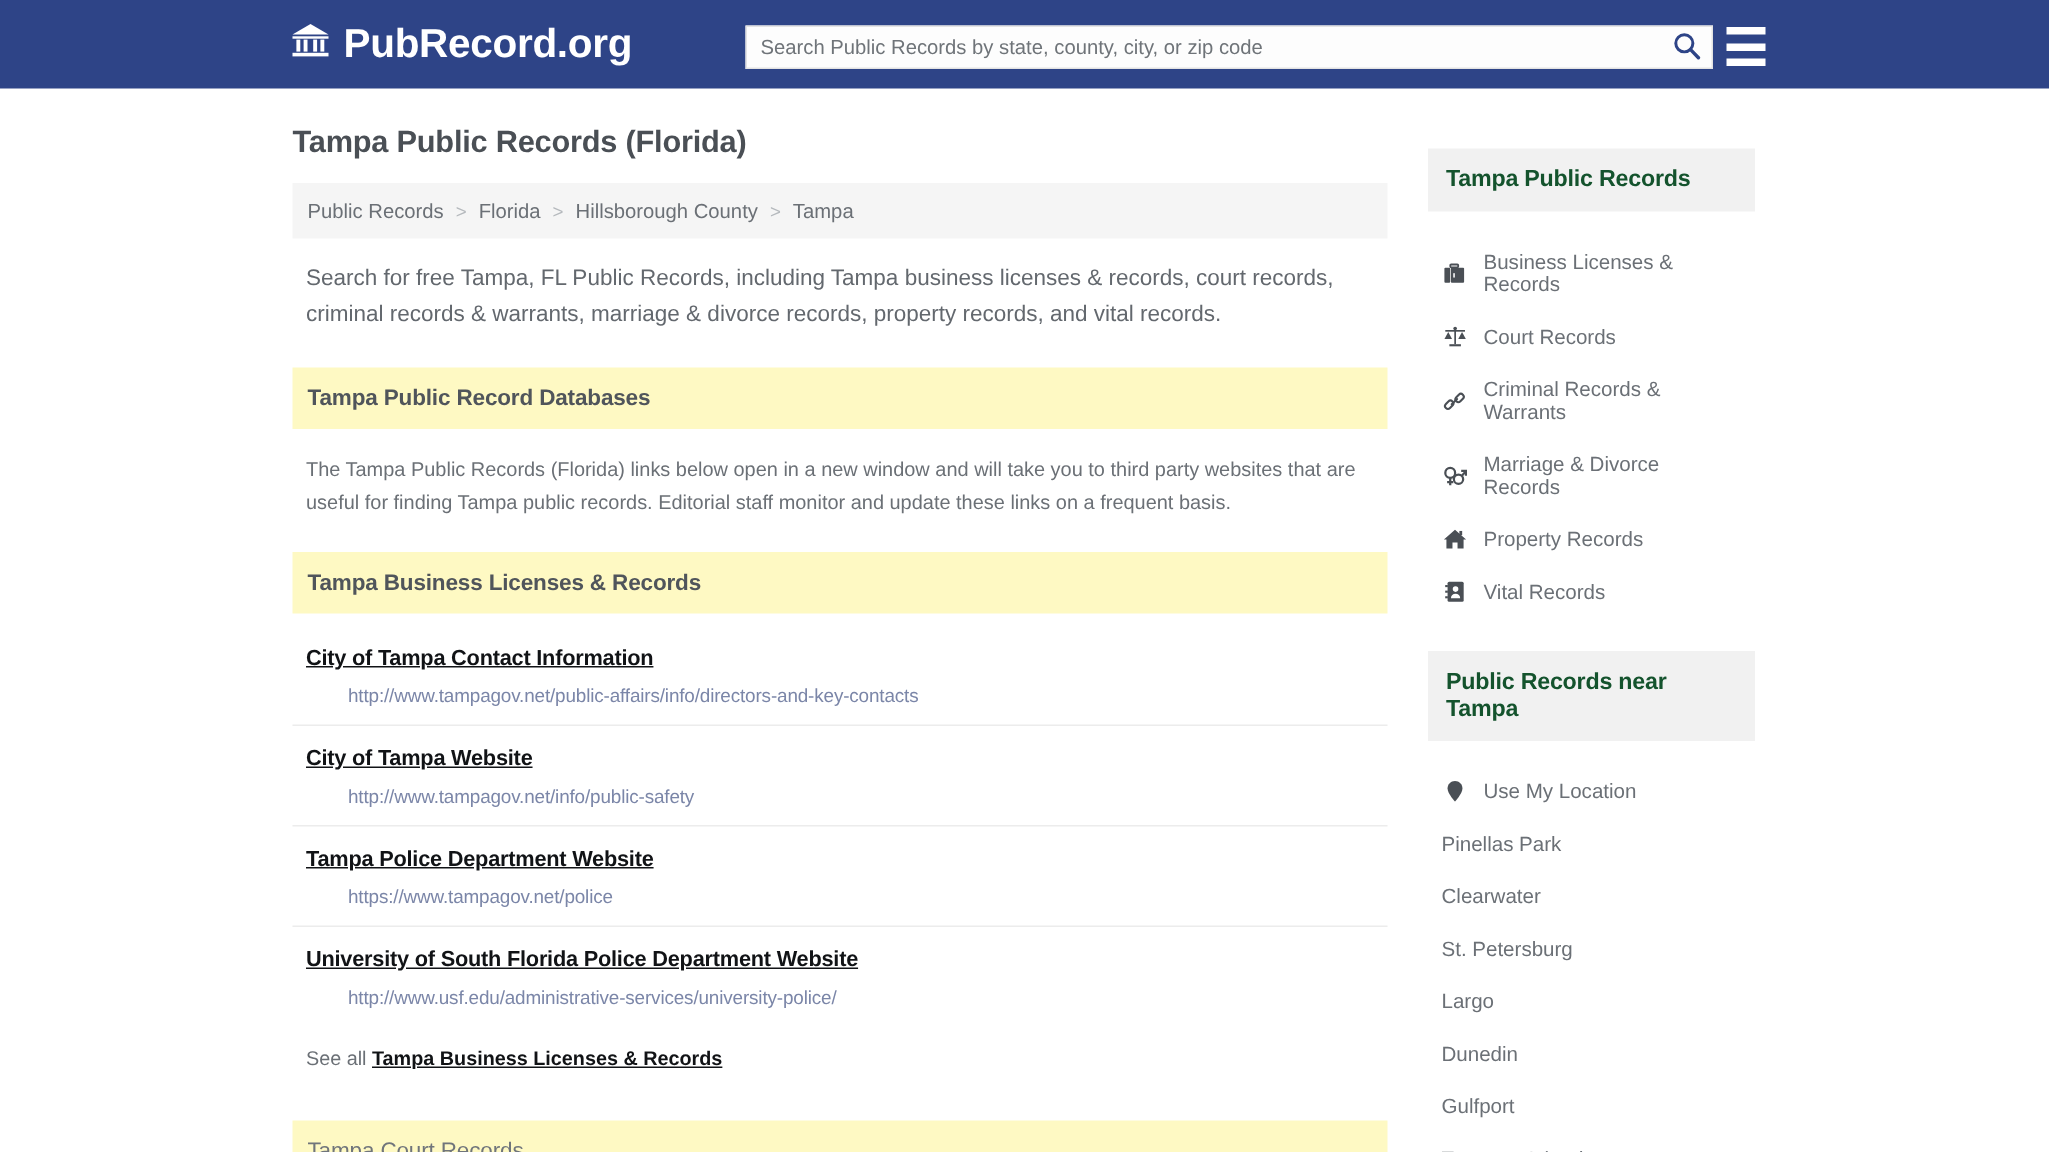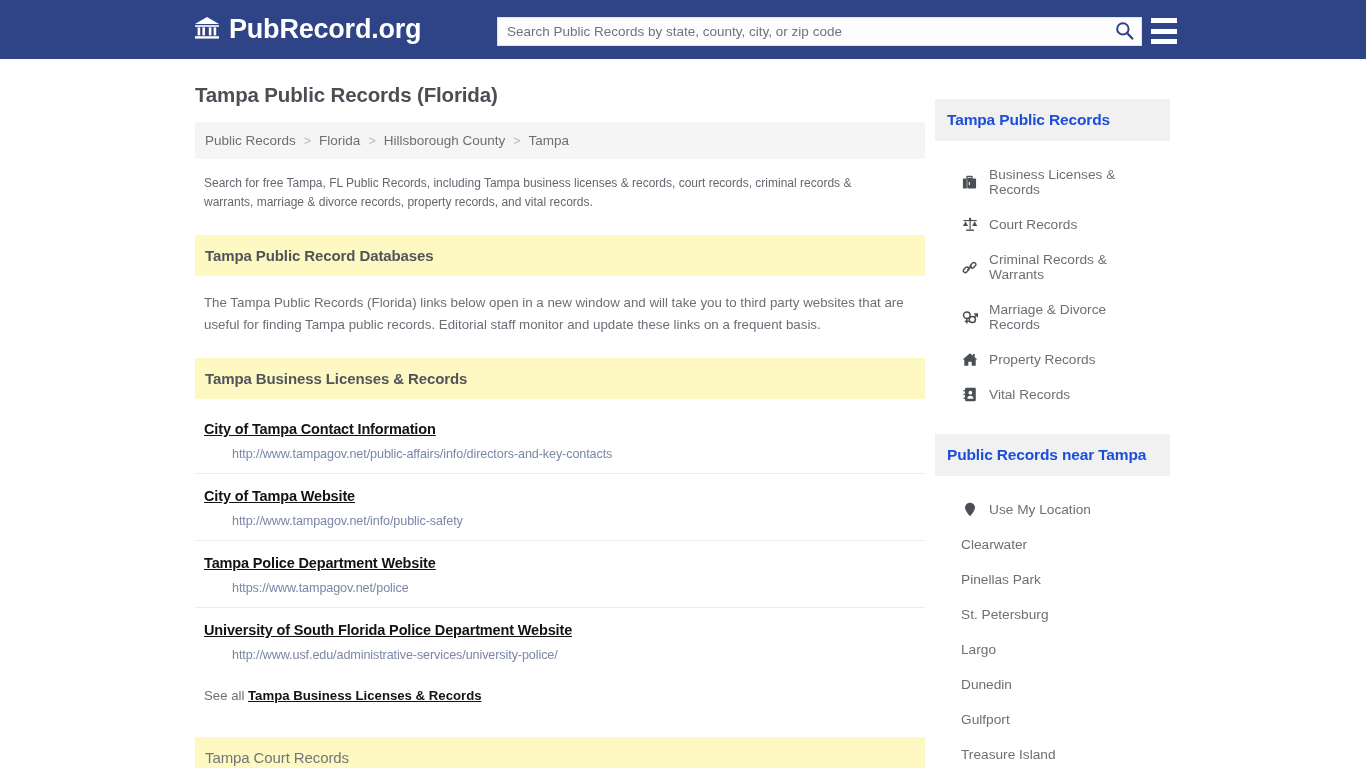--- a/index.html
+++ b/index.html
@@ -135,21 +135,21 @@
   }
   .breadcrumb .crumb-sep {
     color: #b5b9bd;
     padding: 0 8px;
     font-size: 12.5px;
   }
   .breadcrumb .crumb-last { color: #6b7076; }
 
   
   .intro-p {
-    font-size: 12px;
+    font-size: 15px;
     line-height: 1.62;
     color: #63686e;
     margin: 15px 0 22px 9px;
     max-width: 700px;
   }
   .body-p {
     font-size: 13.3px;
     line-height: 1.66;
     color: #6b7076;
     margin: 16px 0 22px 9px;
@@ -204,22 +204,23 @@
     text-decoration: underline;
     font-size: 13.2px;
   }
 
   
   .side-head {
     background: #f1f1f1;
     padding: 12px 12px;
     font-size: 15.5px;
     font-weight: bold;
-    color: #1d4ed8;
+    color: #14532d;
     letter-spacing: -0.15px;
+    margin-left: 17px;
   }
   .side-list { margin: 16px; padding: 0; list-style: none; }
   .side-item {
     display: flex;
     align-items: center;
     gap: 11px;
     padding: 10px 12px 10px 10px;
     font-size: 13.7px;
     color: #6b7076;
     cursor: pointer;
@@ -416,22 +417,22 @@
 
       <ul class="side-list">
         <li class="side-item">
           <span class="side-ico">
             <svg width="12" height="15" viewBox="0 0 12 16" aria-hidden="true">
               <path d="M6 0.7 C3.0 0.7 0.7 3.0 0.7 6.0 C0.7 9.6 6 15.3 6 15.3 C6 15.3 11.3 9.6 11.3 6.0 C11.3 3.0 9.0 0.7 6 0.7 Z" fill="#4a4f55"></path>
             </svg>
           </span>
           <span>Use My Location</span>
         </li>
+        <li class="side-item-plain">Pinellas Park</li>
         <li class="side-item-plain">Clearwater</li>
-        <li class="side-item-plain">Pinellas Park</li>
         <li class="side-item-plain">St. Petersburg</li>
         <li class="side-item-plain">Largo</li>
         <li class="side-item-plain">Dunedin</li>
         <li class="side-item-plain">Gulfport</li>
         <li class="side-item-plain">Treasure Island</li>
         <li class="side-item-plain">St. Pete Beach</li>
       </ul>
     </div>
   </aside>
 </div>

